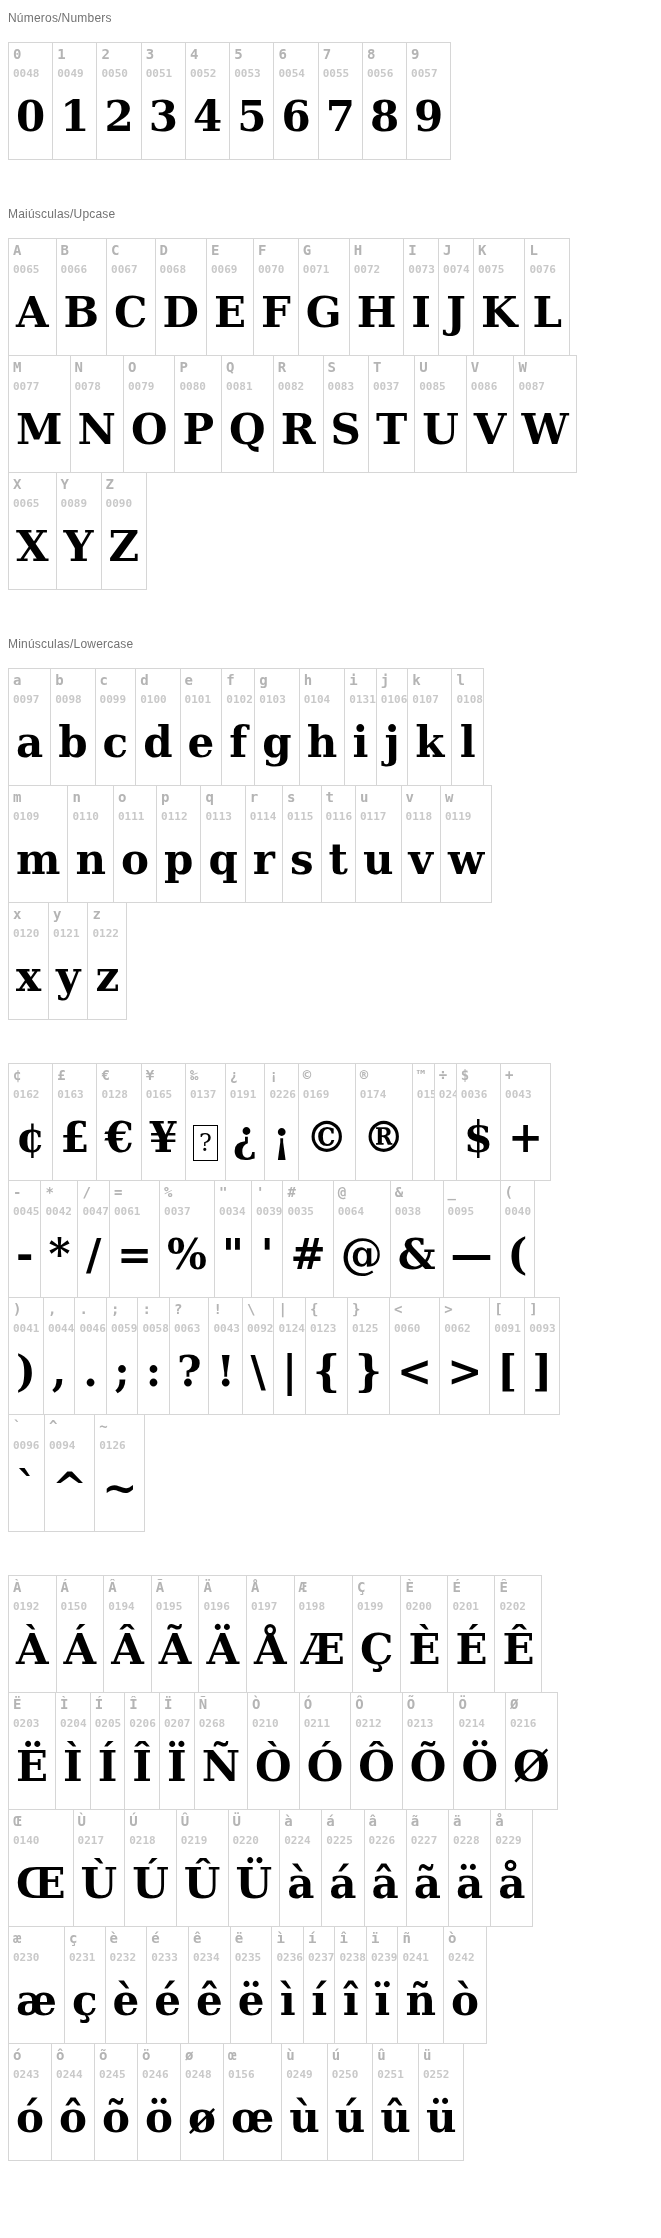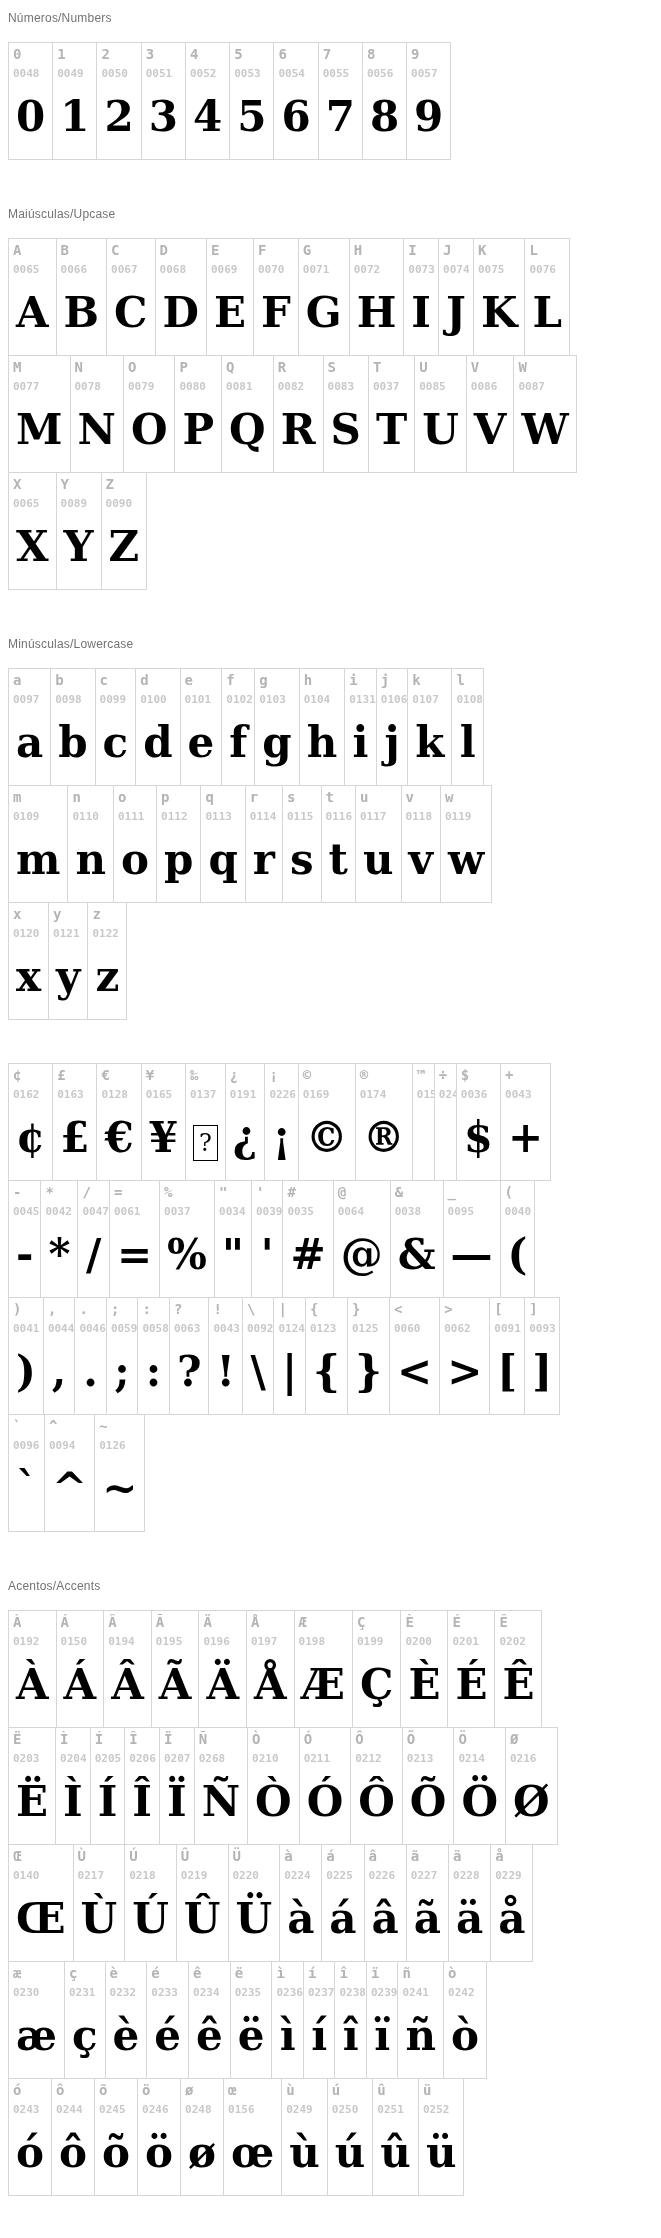--- a/index.html
+++ b/index.html
@@ -655,21 +655,20 @@
           </div>
           <div class="glyph-cell">
             <div class="cell-char">~</div>
             <div class="cell-code">0126</div>
             <div class="cell-glyph-area"><span class="cell-glyph">~</span></div>
           </div>
         </div>
       </div>
     </section>
     <section class="specimen-section">
-      <h2 class="section-title">Acentos/Accents</h2>
       <div class="glyph-grid">
         <div class="grid-row">
           <div class="glyph-cell">
             <div class="cell-char">À</div>
             <div class="cell-code">0192</div>
             <div class="cell-glyph-area"><span class="cell-glyph">À</span></div>
           </div>
           <div class="glyph-cell">
             <div class="cell-char">Á</div>
             <div class="cell-code">0150</div>

